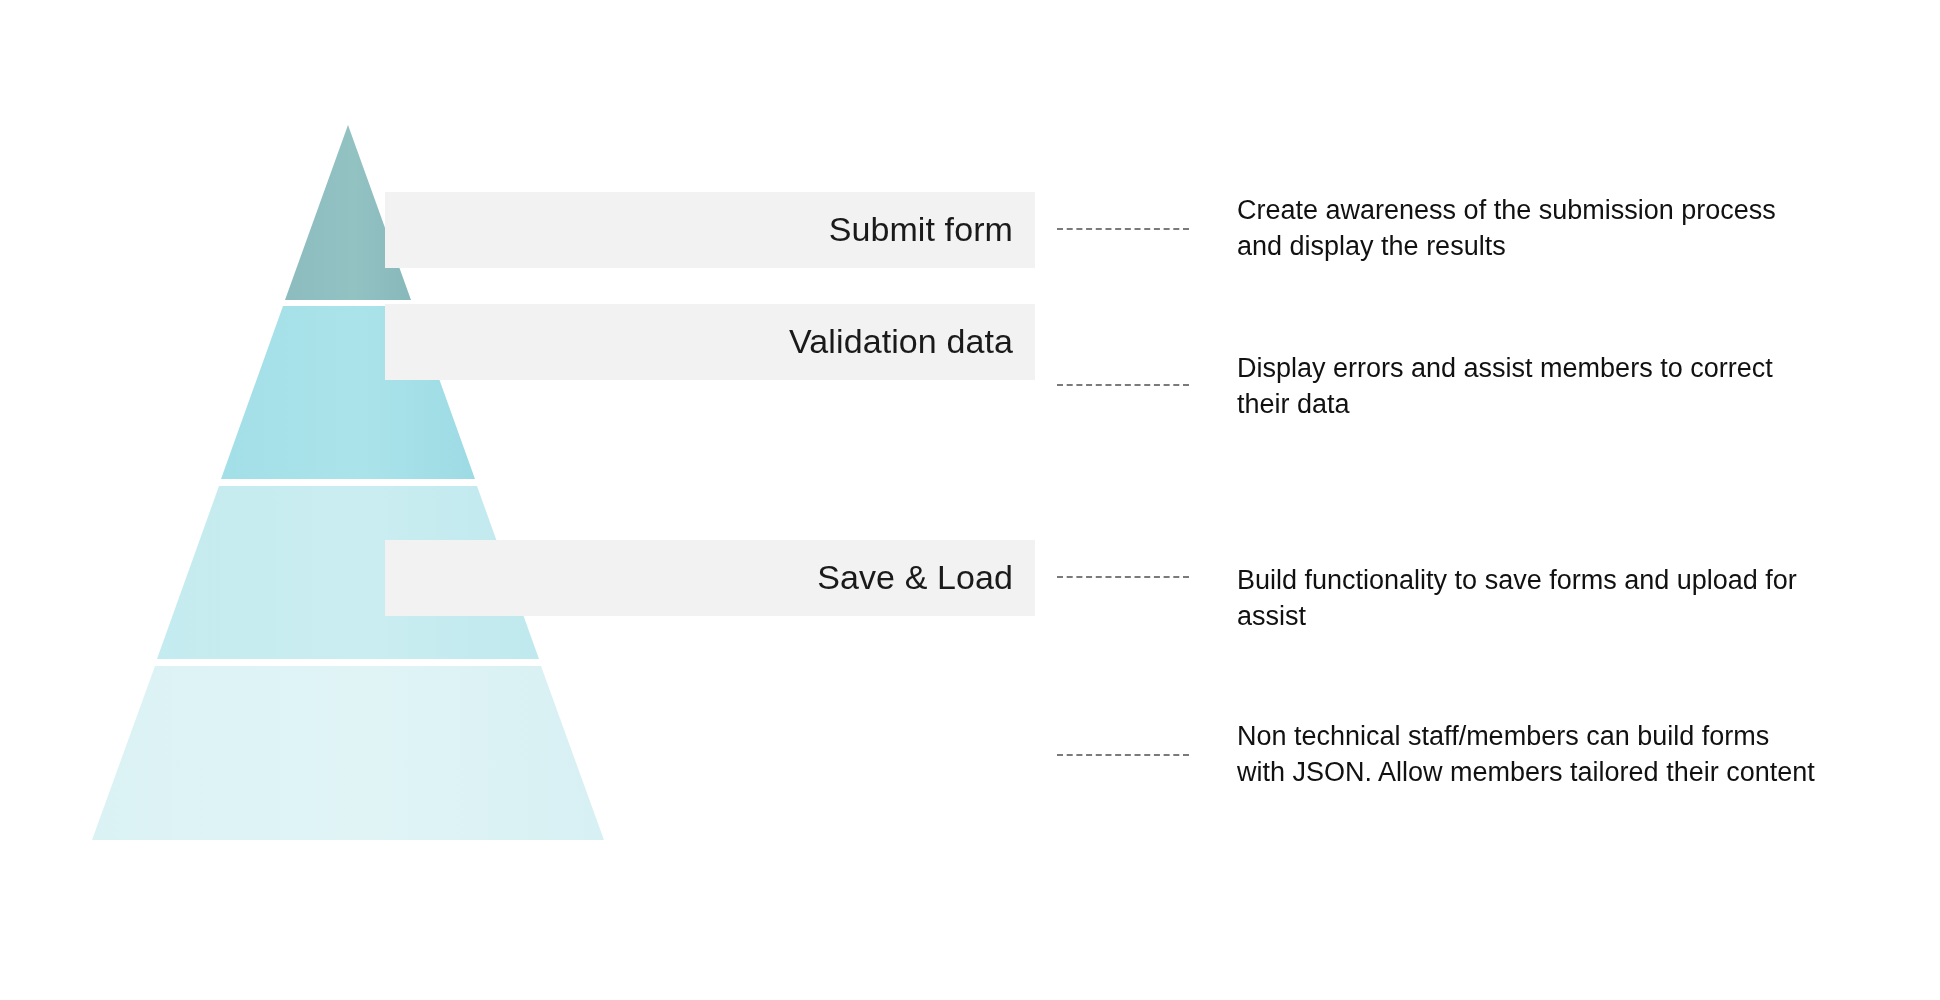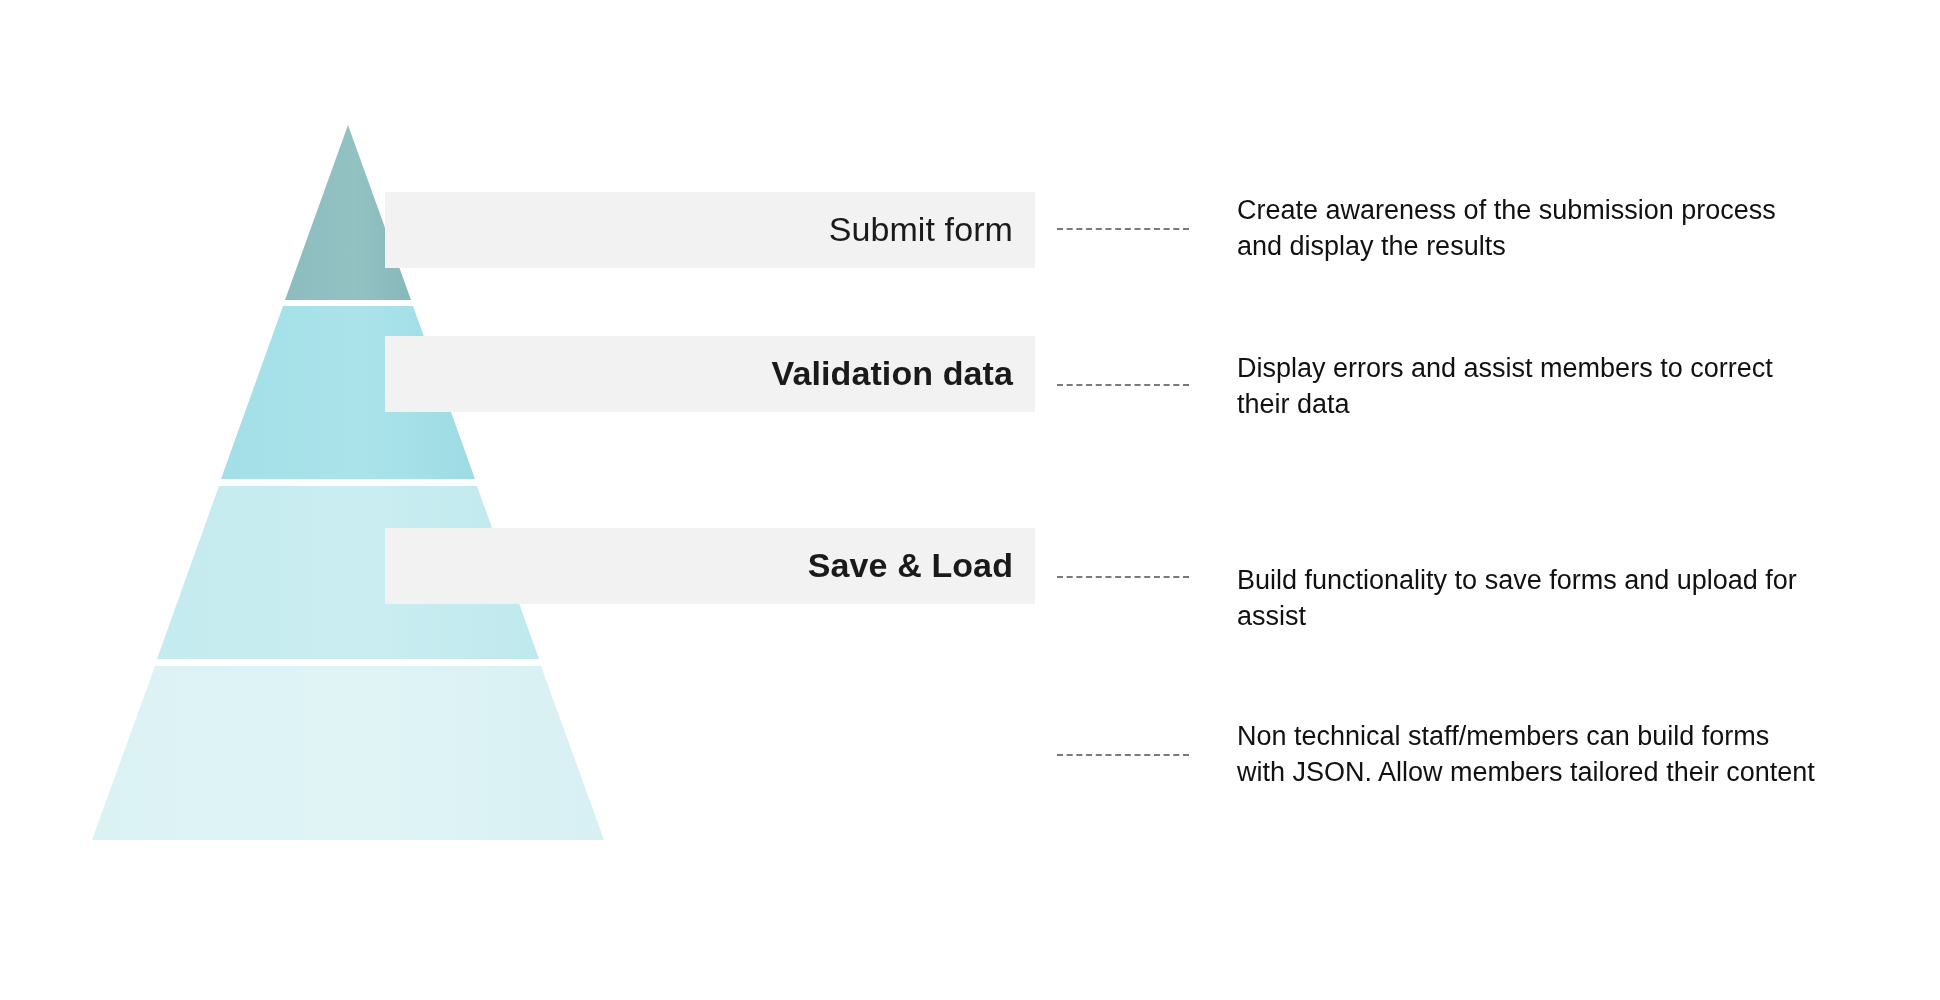--- a/index.html
+++ b/index.html
@@ -40,22 +40,22 @@
     padding-right: 22px;
   }
   .label-band .tier-label {
     font-size: 34px;
     color: #1a1a1a;
     line-height: 1.1;
     white-space: nowrap;
     letter-spacing: 0.1px;
   }
   .band-1 { top: 192px; }
-  .band-2 { top: 336px; font-weight: bold; }
-  .band-3 { top: 528px; font-weight: bold; }
+  .band-2 { top: 304px; }
+  .band-3 { top: 540px; }
   .band-4 { top: 715px; }
 
   .connector {
     position: absolute;
     left: 1057px;
     width: 132px;
     height: 0;
     border-top: 2px dashed #7a7a7a;
   }
   .conn-1 { top: 228px; }

